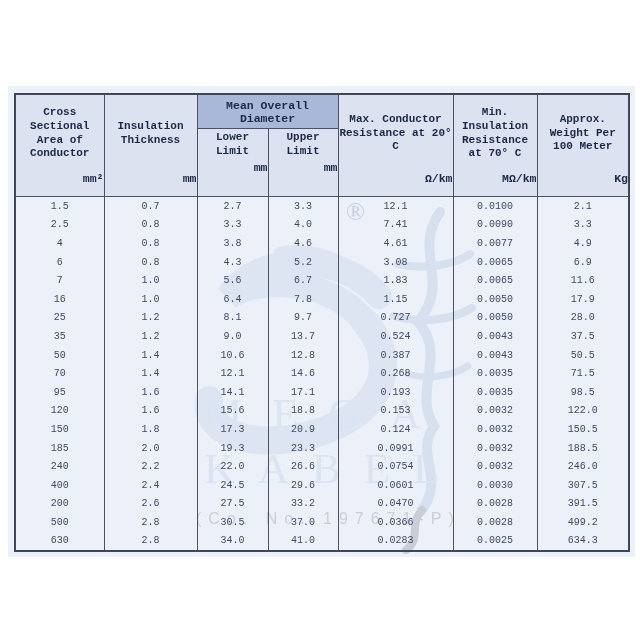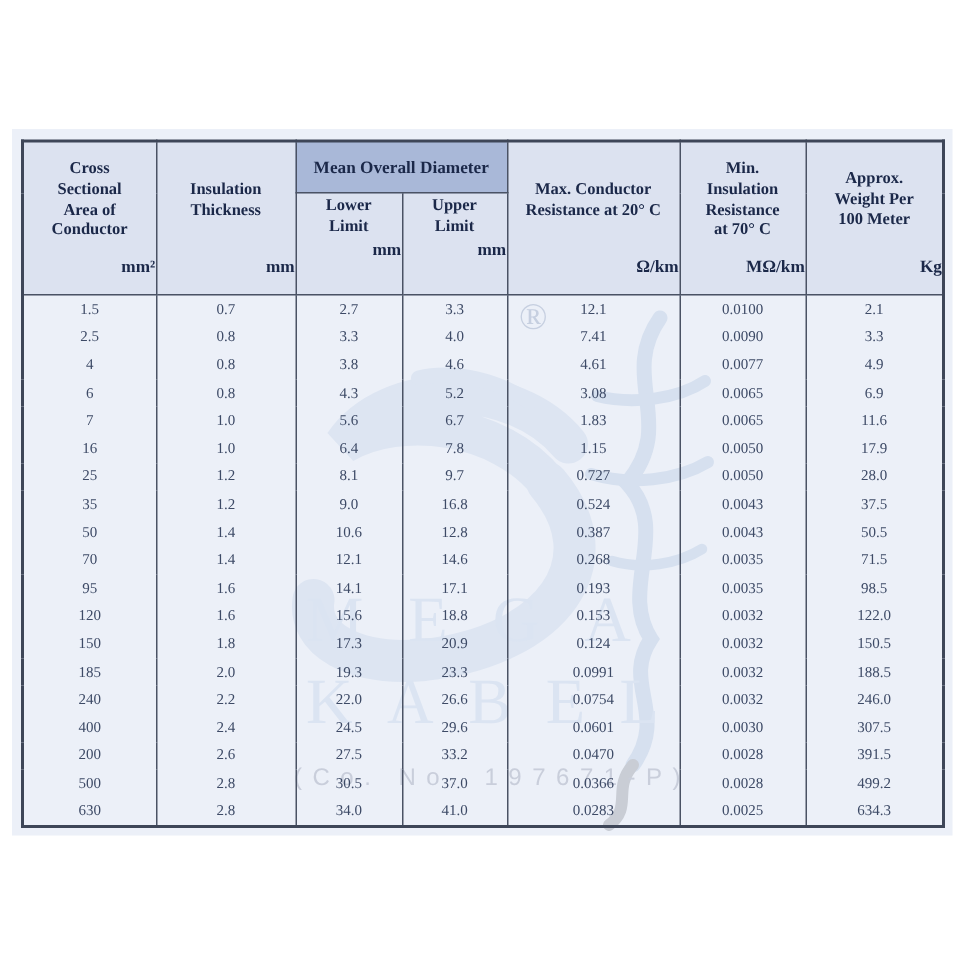--- a/index.html
+++ b/index.html
@@ -28,21 +28,21 @@
     white-space:nowrap;line-height:1;
   }
   .wm-sdn{left:198px;top:403px;font-size:19px;letter-spacing:17px;}
   .wm-co{left:188px;top:425px;font-size:16px;letter-spacing:7px;}
   .wm-swoosh{position:absolute;left:175px;top:148px;}
   .wm-calli{position:absolute;left:360px;top:118px;}
   
   table.spec{
     position:absolute;left:6px;top:7px;z-index:1;
     width:614px;border-collapse:collapse;table-layout:fixed;
-    border:2px solid #3e4658;background:transparent;
+    border:2px solid #3e4658;background:transparent;font-family:Liberation Mono, monospace;
   }
   thead th{
     border:1px solid #4a5264;background:#dce2f0;color:#1b2849;
     font-weight:bold;font-size:11px;padding:0;vertical-align:top;
   }
   th.banner{background:#a9b8d8;height:33px;vertical-align:middle;font-size:11.5px;}
   .hcell{display:flex;flex-direction:column;height:101px;}
   .hcell-sub{display:flex;flex-direction:column;height:56px;}
   .hcell .t,.hcell-sub .t{flex:1;display:flex;flex-direction:column;justify-content:center;align-items:center;}
   .hcell .t div,.hcell-sub .t div{line-height:1.25;text-align:center;}
@@ -228,21 +228,21 @@
           <td>8.1</td>
           <td>9.7</td>
           <td>0.727</td>
           <td>0.0050</td>
           <td>28.0</td>
         </tr>
         <tr>
           <td>35</td>
           <td>1.2</td>
           <td>9.0</td>
-          <td>16.8</td>
+          <td>13.7</td>
           <td>0.524</td>
           <td>0.0043</td>
           <td>37.5</td>
         </tr>
         <tr>
           <td>50</td>
           <td>1.4</td>
           <td>10.6</td>
           <td>12.8</td>
           <td>0.387</td>

